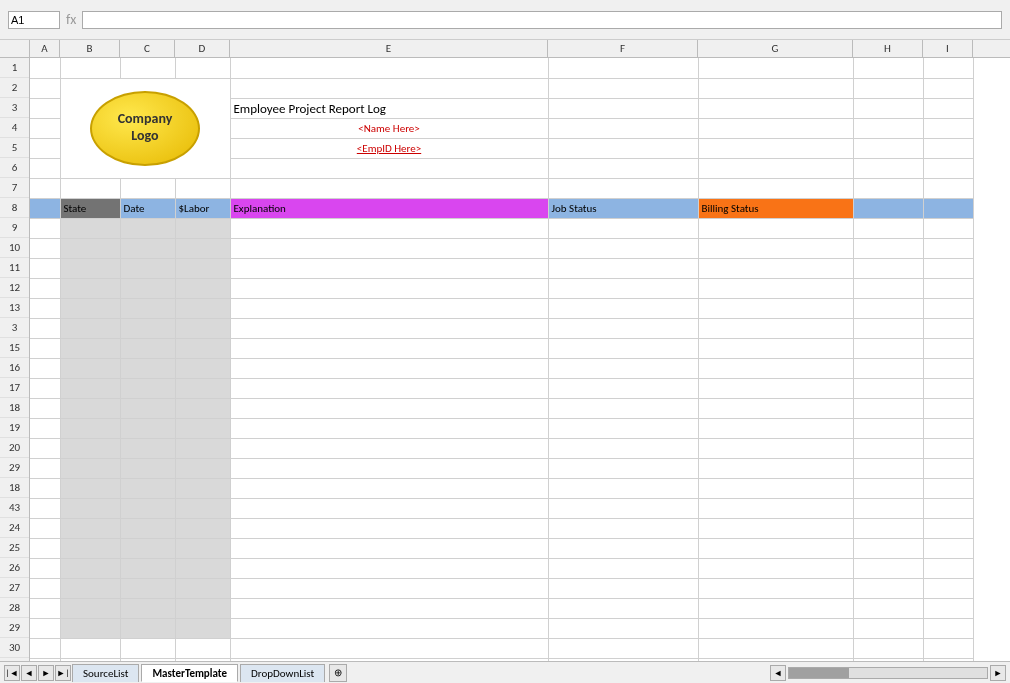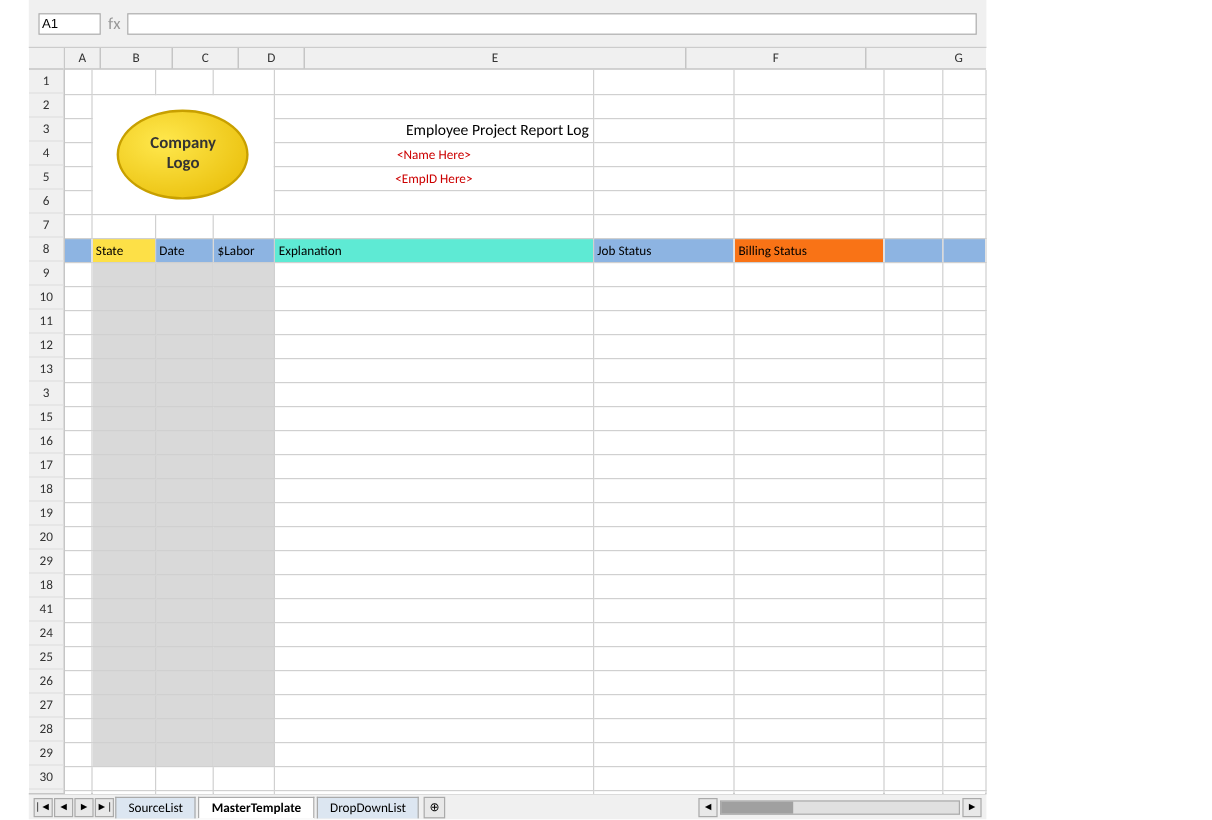--- a/index.html
+++ b/index.html
@@ -116,23 +116,22 @@
       width: 60px;
       height: 100%;
       background: #a0a0a0;
     }
 
     
     .outer {
       display: flex;
       flex-direction: column;
       height: 683px;
-      width: 822px;
+      width: 1010px;
       background: #fff;
-      padding-left: 24px;
     }
 
     .top-bar {
       height: 40px;
       background: #f0f0f0;
       border-bottom: 1px solid #ccc;
       display: flex;
       align-items: center;
       padding: 0 8px;
       gap: 6px;
@@ -252,21 +251,21 @@
       <div class="row-label">13</div>
       <div class="row-label">3</div>
       <div class="row-label">15</div>
       <div class="row-label">16</div>
       <div class="row-label">17</div>
       <div class="row-label">18</div>
       <div class="row-label">19</div>
       <div class="row-label">20</div>
       <div class="row-label">29</div>
       <div class="row-label">18</div>
-      <div class="row-label">41</div>
+      <div class="row-label">43</div>
       <div class="row-label">24</div>
       <div class="row-label">25</div>
       <div class="row-label">26</div>
       <div class="row-label">27</div>
       <div class="row-label">28</div>
       <div class="row-label">29</div>
       <div class="row-label">30</div>
       <div class="row-label">31</div>
 
     </div>
@@ -324,21 +323,21 @@
               </td>
               <td></td>
               <td></td>
               <td></td>
               <td></td>
               <td></td>
             </tr>
 
             <tr>
               <td></td>
-              <td colspan="1" style="text-align:right;font-size:13px;">
+              <td colspan="1" style="text-align:left;font-size:13px;">
                 <span>Employee Project Report Log</span>
               </td>
               <td></td>
               <td></td>
               <td></td>
               <td></td>
             </tr>
 
             <tr>
               <td></td>
@@ -346,21 +345,21 @@
                 <span>&lt;Name Here&gt;</span>
               </td>
               <td></td>
               <td></td>
               <td></td>
               <td></td>
             </tr>
 
             <tr>
               <td></td>
-              <td style="text-align:center;color:#cc0000;">
+              <td style="text-align:center;color:#cc0000;text-decoration:underline;">
                 <span>&lt;EmpID Here&gt;</span>
               </td>
               <td></td>
               <td></td>
               <td></td>
               <td></td>
             </tr>
 
             <tr>
               <td></td>
@@ -378,30 +377,30 @@
               <td></td>
               <td></td>
               <td></td>
               <td></td>
               <td></td>
               <td></td>
             </tr>
 
             <tr>
               <td class="header-bg" style="background:#8db4e2;"></td>
-              <td class="header-bg" style="background:#fde047;">
+              <td class="header-bg" style="background:#737373;">
                 <span>State</span>
               </td>
               <td class="header-bg" style="background:#8db4e2;">
                 <span>Date</span>
               </td>
               <td class="header-bg" style="background:#8db4e2;">
                 <span>$Labor</span>
               </td>
-              <td class="header-bg" style="background:#5eead4;margin-left:36px;">
+              <td class="header-bg" style="background:#d946ef;margin-left:36px;">
                 <span>Explanation</span>
               </td>
               <td class="header-bg" style="background:#8db4e2;">
                 <span>Job Status</span>
               </td>
               <td class="header-bg" style="background:#f97316;">
                 <span>Billing Status</span>
               </td>
               <td class="header-bg" style="background:#8db4e2;"></td>
               <td class="header-bg" style="background:#8db4e2;"></td>

